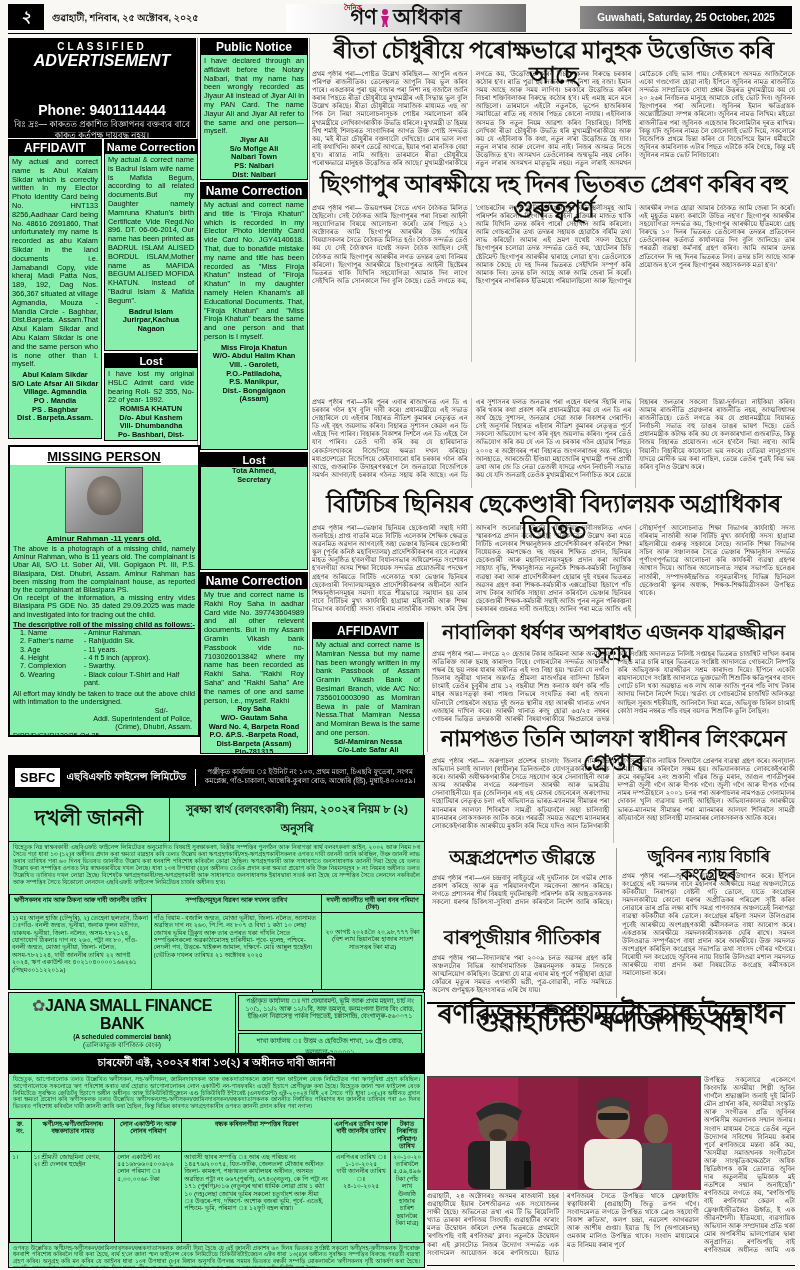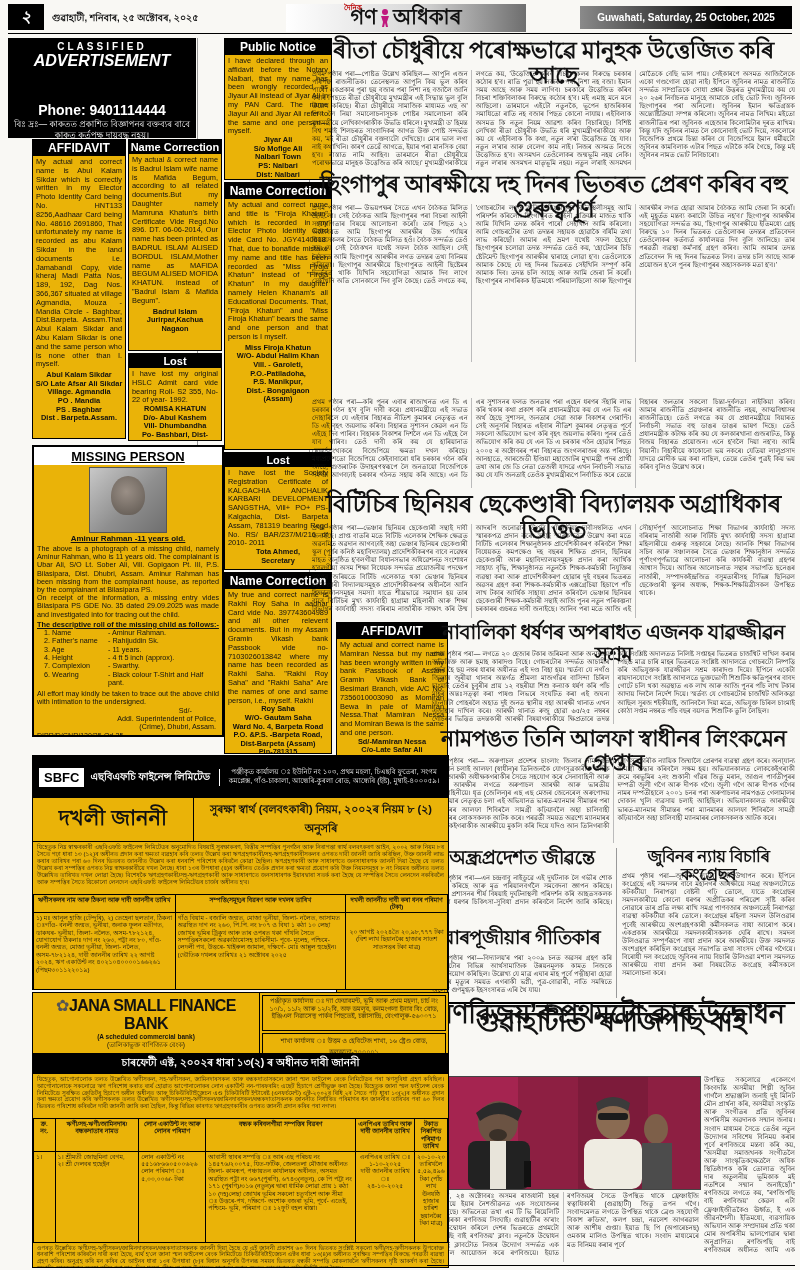--- a/index.html
+++ b/index.html
@@ -1,20 +1,20 @@
 <!DOCTYPE html>
 <html><head>
 <meta charset="utf-8">
 <style>
   html,body{margin:0;padding:0;background:#888;}
   .page{position:relative;width:800px;height:1270px;background:#f9f8f4;color:#111;
         font-family:"Liberation Sans","DejaVu Sans",sans-serif;overflow:hidden;margin:0 auto;}
   .abs{position:absolute;}
   .blackbar{background:#000;color:#fff;text-align:center;font-weight:bold;}
-  .nbox{border:1px solid #000;background:#eab308;overflow:hidden;margin-left:24px;}
+  .nbox{border:1px solid #000;background:#86efac;overflow:hidden;}
   .nhead{background:#000;color:#fff;font-weight:bold;text-align:center;font-size:11px;padding:1px 0;}
   .nhead.plain{background:#fff;color:#000;text-decoration:underline;font-size:12px;}
   .nbody{font-size:7.4px;line-height:8.8px;text-align:justify;padding:2px 3px;}
   .sig{font-size:7.4px;line-height:8.6px;text-align:center;white-space:pre-line;font-weight:bold;}
   .hl{font-weight:bold;text-align:center;line-height:1.08;letter-spacing:-.5px;}
   .body-cols{font-size:6.6px;line-height:8.1px;text-align:justify;overflow:hidden;
              column-gap:8px;column-rule:1px solid #bbb;}
   .vrule{border-left:1px solid #999;width:0;}
   .hrule{border-top:1.6px solid #000;height:0;}
   .pre{white-space:pre-line;}
@@ -148,21 +148,20 @@
     <div class="sig">Miss Firoja Khatun
 W/O- Abdul Halim Khan
 Vill. - Garoleti,
 P.O.-Patiladoha,
 P.S. Manikpur,
 Dist.- Bongaigaon
 (Assam)</div>
   </div>
   <div class="abs nbox" style="left:200px;top:452px;width:106px;height:116px;">
     <div class="nhead">Lost</div>
-    <div class="nbody" style="padding-bottom:0;">I have lost the Society Registration Certificate of KALGACHIA ANCHALIK KARBARI DEVELOPMENT SANGSTHA, Vill+ PO+ PS- Kalgachia, Dist- Barpeta Assam, 781319 bearing Regd No. RS/ BAR/237/M/216 of 2010- 2011</div>
     <div class="sig">Tota Ahmed,
 Secretary</div>
   </div>
   <div class="abs nbox" style="left:200px;top:572px;width:106px;height:180px;">
     <div class="nhead" style="font-size:12px;">Name Correction</div>
     <div class="nbody" style="padding-bottom:0;">My true and correct name is Rakhi Roy Saha in aadhar Card vide No. 397743604989 and all other relevent documents. But in my Assam Gramin Vikash bank Passbook vide no-7103026013842 where my name has been recorded as Rakhi Saha. "Rakhi Roy Saha" and "Rakhi Saha" Are the names of one and same person, i.e., myself. Rakhi</div>
     <div class="sig">Roy Saha
 W/O- Gautam Saha
 Ward No. 4, Barpeta Road
 P.O. &amp;P.S. -Barpeta Road,

